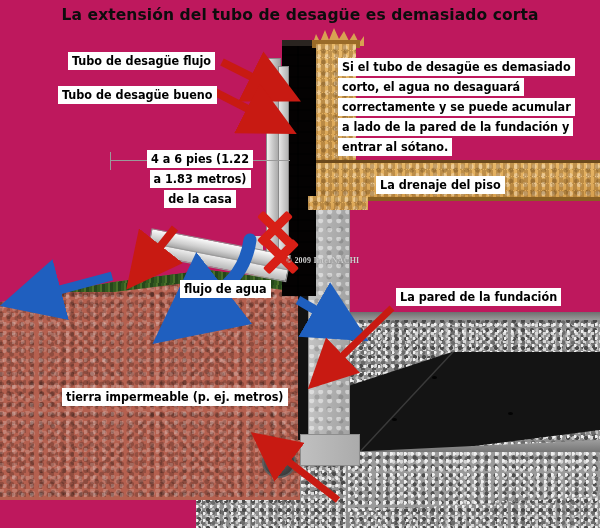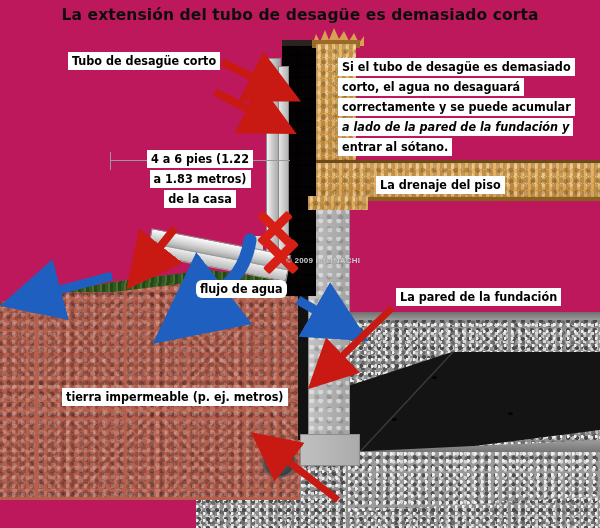--- a/index.html
+++ b/index.html
@@ -221,21 +221,21 @@
 
   
   .xmark{position:absolute;width:38px;height:38px;}
   .xmark i{position:absolute;left:-2px;top:16px;width:42px;height:9px;background:#d81f16;border-radius:2px;}
   .xmark i:first-child{transform:rotate(45deg);}
   .xmark i:last-child{transform:rotate(-45deg);}
 
   svg.ov{position:absolute;left:0;top:0;width:600px;height:528px;pointer-events:none;}
   #watermark{
     left:286px;top:256px;font-size:8px;color:#cfcfcf;
-    font-family:Liberation Sans, sans-serif;font-weight:bold;letter-spacing:.2px;
+    font-family:Liberation Serif, serif;font-weight:bold;letter-spacing:.2px;
     text-shadow:0 0 1px rgba(0,0,0,.35);
   }
 </style>
 </head>
 <body>
 
 <div id="stage">
 
   <div class="abs" id="gravelmass"></div>
   <div class="abs" id="gravelTopEdge"></div>
@@ -326,40 +326,41 @@
       <i></i>
       <i></i>
     </div>
   <div class="xmark" style="left:262px;top:236px;">
       <i></i>
       <i></i>
     </div>
 
   <div class="abs" id="title">La extensión del tubo de desagüe es demasiado corta</div>
 
-  <div class="abs lbl" style="left:68px;top:52px;">Tubo de desagüe corto</div>
-
+  <div class="abs lbl" style="left:68px;top:52px;">Tubo de desagüe flujo</div>
+
+  <div class="abs lbl" style="left:58px;top:86px;">Tubo de desagüe bueno</div>
 
   <div class="abs nobg" style="left:140px;top:148px;width:120px;text-align:center;">
     <div class="lbl" style="display:inline-block;">4 a 6 pies (1.22</div>
     <div class="lbl" style="display:inline-block;">a 1.83 metros)</div>
     <div class="lbl" style="display:inline-block;">de la casa</div>
   </div>
 
   <div class="abs nobg" style="left:338px;top:56px;width:240px;">
     <div class="lbl" style="display:inline-block;">Si el tubo de desagüe es demasiado</div>
     <div class="lbl" style="display:inline-block;">corto, el agua no desaguará</div>
     <div class="lbl" style="display:inline-block;">correctamente y se puede acumular</div>
-    <div class="lbl" style="display:inline-block;font-style:italic;">a lado de la pared de la fundación y</div>
+    <div class="lbl" style="display:inline-block;">a lado de la pared de la fundación y</div>
     <div class="lbl" style="display:inline-block;">entrar al sótano.</div>
   </div>
 
   <div class="abs lbl" style="left:376px;top:176px;">La drenaje del piso</div>
 
-  <div class="abs lbl" style="left:196px;top:280px;border-radius:6px;">flujo de agua</div>
+  <div class="abs lbl" style="left:180px;top:280px;">flujo de agua</div>
 
   <div class="abs lbl" style="left:62px;top:388px;">tierra impermeable (p. ej. metros)</div>
 
   <div class="abs lbl" style="left:396px;top:288px;">La pared de la fundación</div>
 
 
   <div class="abs" id="watermark">© 2009 InterNACHI</div>
 
 </div>
 

